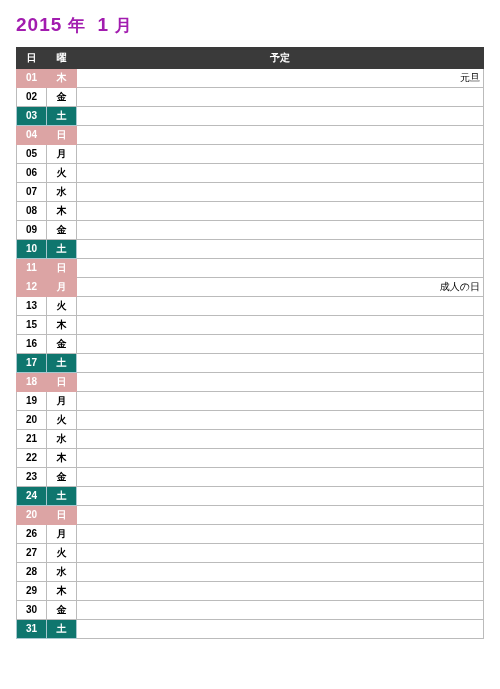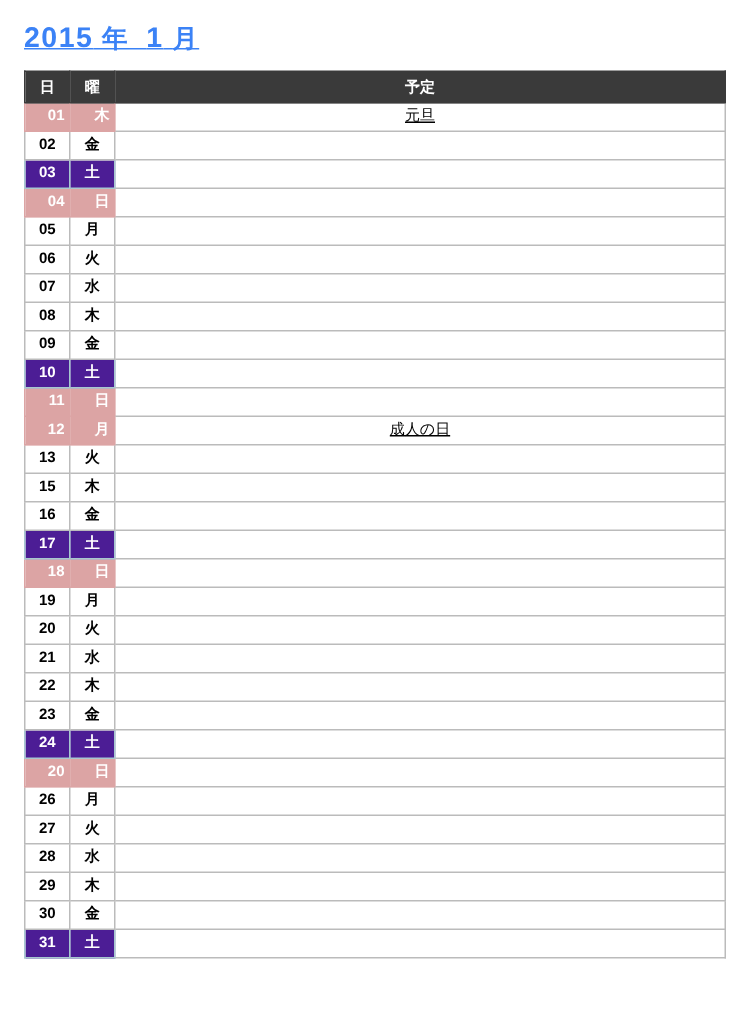--- a/index.html
+++ b/index.html
@@ -13,22 +13,21 @@
   }
   .page {
     padding: 14px 16px 0 16px;
     width: 500px;
   }
   .title {
     font-weight: bold;
     font-size: 17px;
     letter-spacing: 1px;
     margin-bottom: 10px;
-    color: #3b82f6;
-    text-decoration: underline;
+    color: #a21caf;
   }
   .title .year {
     font-size: 19px;
     font-weight: 900;
   }
   table {
     border-collapse: collapse;
     width: 100%;
     table-layout: fixed;
   }
@@ -54,34 +53,32 @@
   }
   td.day {
     text-align: center;
     font-weight: bold;
   }
   td.dow {
     text-align: center;
     font-weight: bold;
   }
   td.sched {
-    text-align: center;
-    text-decoration: underline;
+    text-align: right;
   }
   tr.sat td.day, tr.sat td.dow {
-    background: #4c1d95;
+    background: #0f766e;
     color: #fff;
     border-color: #a7c7cf;
   }
   tr.sun td.day, tr.sun td.dow,
   tr.hol td.day, tr.hol td.dow {
     background: #dca4a4;
     color: #fff;
     border-color: #dca4a4;
-    text-align: right;
   }
 </style>
 </head>
 <body>
 
 <div class="page">
 
   <div class="title">
     <span class="year">2015</span>
     <span>年</span>&nbsp;

